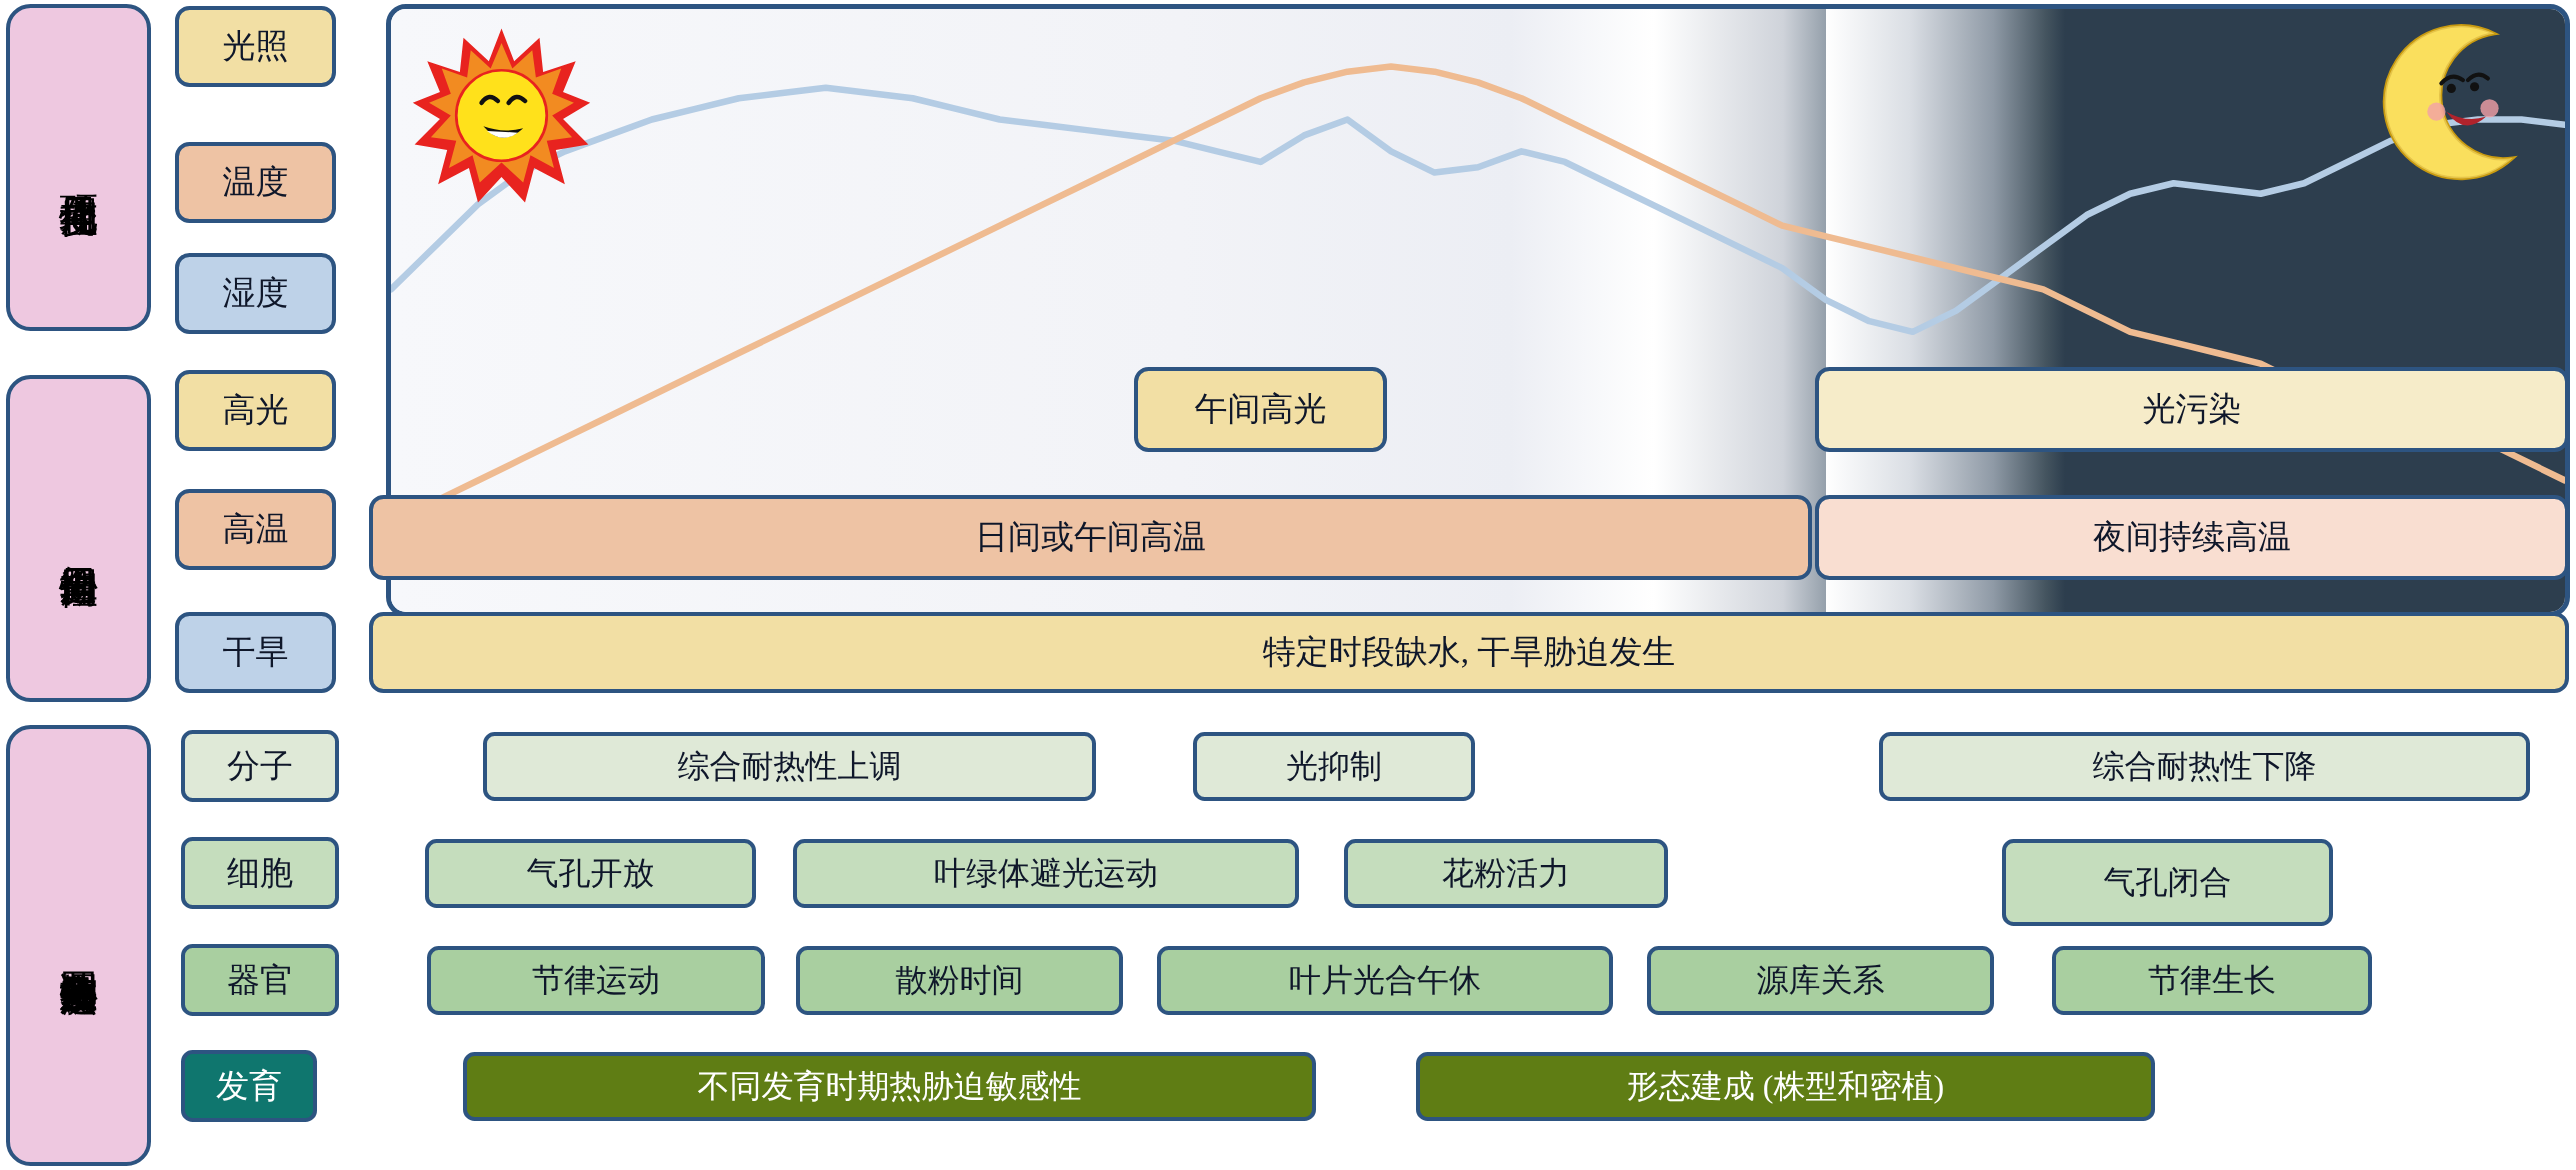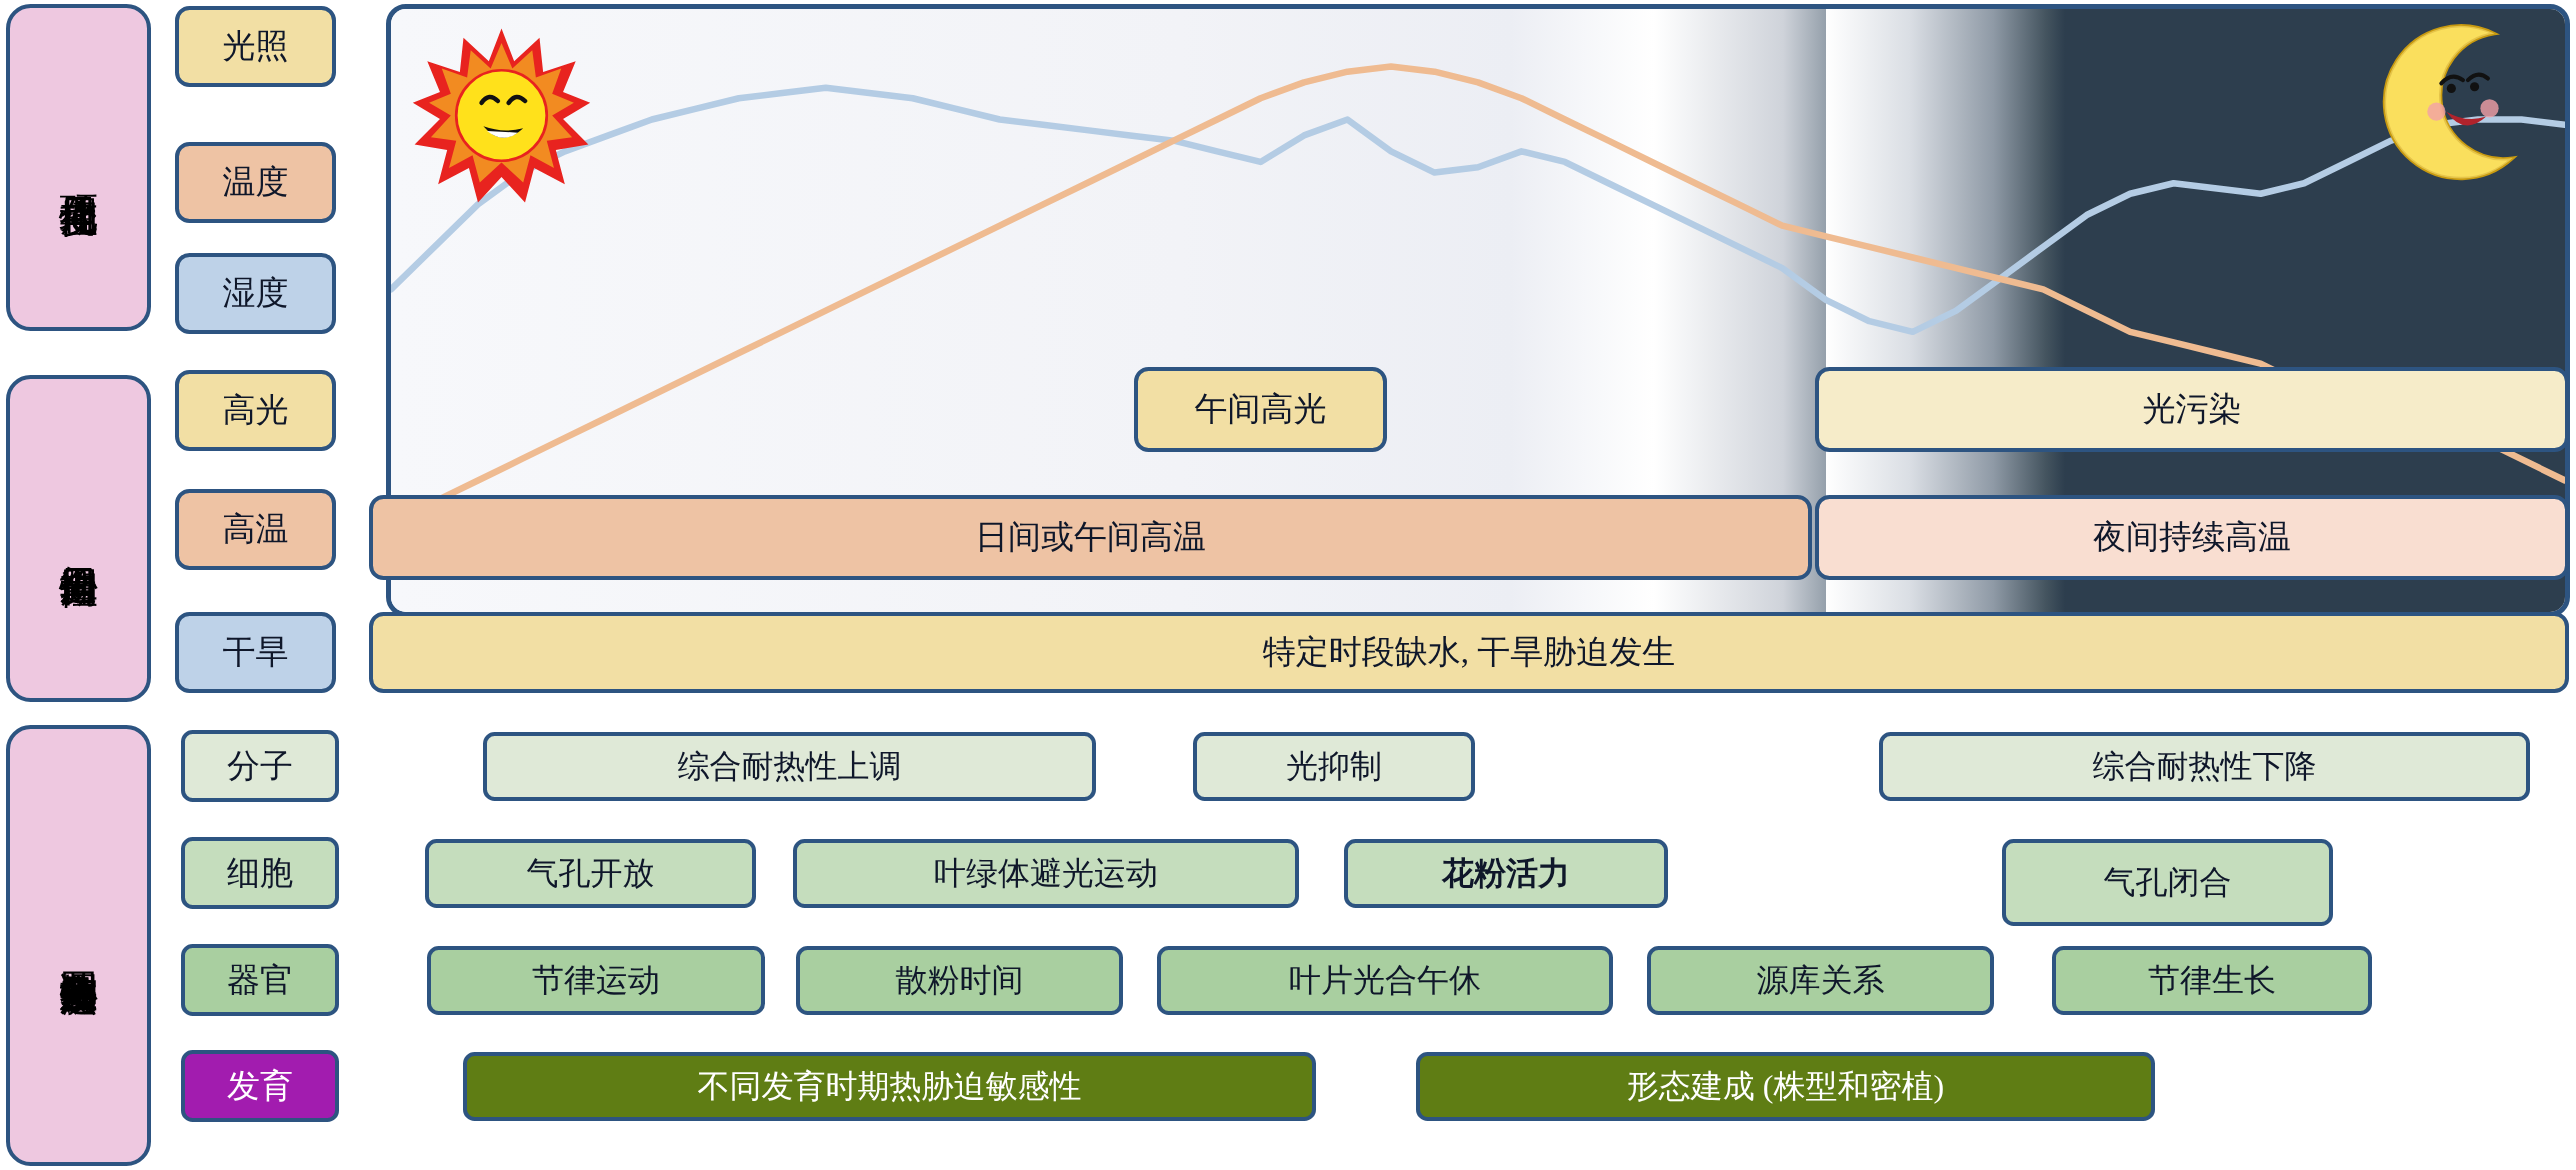--- a/index.html
+++ b/index.html
@@ -99,21 +99,21 @@
 
 <div class="pill rowlbl sq" style="left:181px;top:730px;width:158px;height:72px;background:#dfe9d7;">
   <span>分子</span>
 </div>
 <div class="pill rowlbl sq" style="left:181px;top:837px;width:158px;height:72px;background:#c5ddbd;">
   <span>细胞</span>
 </div>
 <div class="pill rowlbl sq" style="left:181px;top:944px;width:158px;height:72px;background:#a9cfa0;">
   <span>器官</span>
 </div>
-<div class="pill rowlbl sq" style="left:181px;top:1050px;width:158px;height:72px;background:#a21caf;color:#fff;">
+<div class="pill rowlbl sq" style="left:181px;top:1050px;width:136px;height:72px;background:#0f766e;color:#fff;">
   <span>发育</span>
 </div>
 
 <div class="abs" id="chart-panel" style="left:386px;top:4.3px;width:2184px;height:613px;">
 
   <div id="chart-bg">
     <div id="chart-day"></div>
     <div id="chart-dusk"></div>
     <div id="chart-night"></div>
   </div>
@@ -177,21 +177,21 @@
 <div class="pill sq lbl" style="left:1879px;top:732px;width:651px;height:69px;background:#dfe9d7;">
   <span>综合耐热性下降</span>
 </div>
 
 <div class="pill sq lbl" style="left:425px;top:839px;width:331px;height:69px;background:#c5ddbd;justify-content:center;">
   <span>气孔开放</span>
 </div>
 <div class="pill sq lbl" style="left:793px;top:839px;width:506px;height:69px;background:#c5ddbd;">
   <span>叶绿体避光运动</span>
 </div>
-<div class="pill sq lbl" style="left:1344px;top:839px;width:324px;height:69px;background:#c5ddbd;font-weight:bold;">
+<div class="pill sq lbl" style="left:1344px;top:839px;width:324px;height:69px;background:#c5ddbd;">
   <span>花粉活力</span>
 </div>
 <div class="pill sq lbl" style="left:2002px;top:839px;width:331px;height:87px;background:#c5ddbd;">
   <span>气孔闭合</span>
 </div>
 
 <div class="pill sq lbl" style="left:427px;top:946px;width:338px;height:69px;background:#a9cfa0;text-align:center;">
   <span>节律运动</span>
 </div>
 <div class="pill sq lbl" style="left:796px;top:946px;width:327px;height:69px;background:#a9cfa0;">

